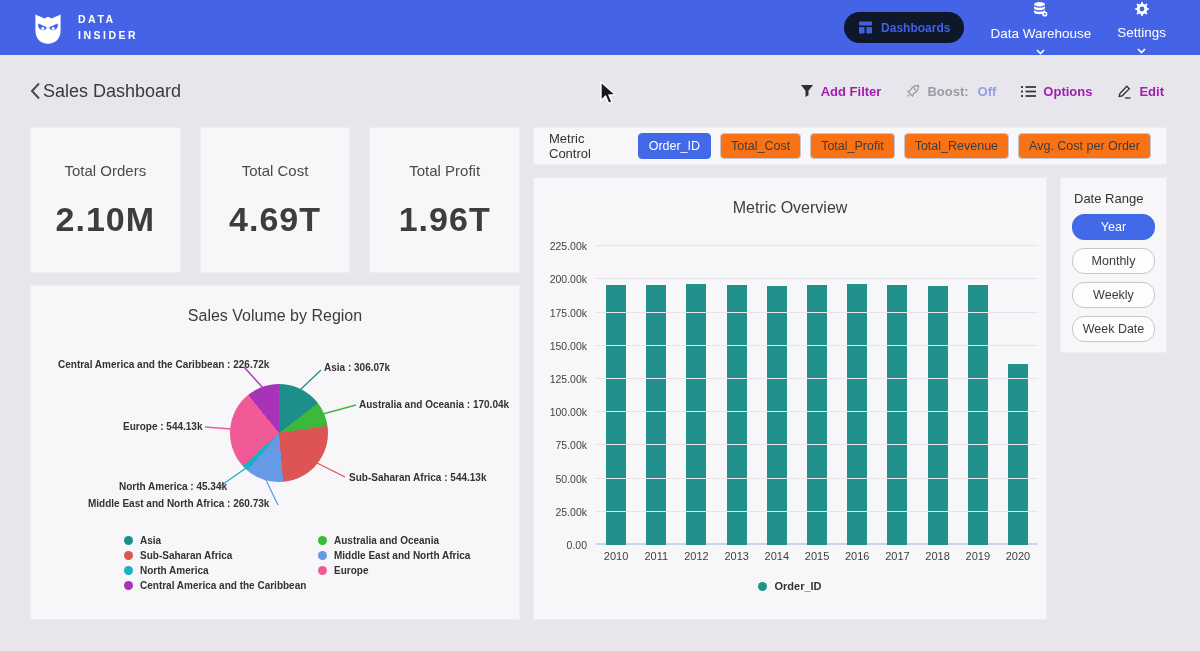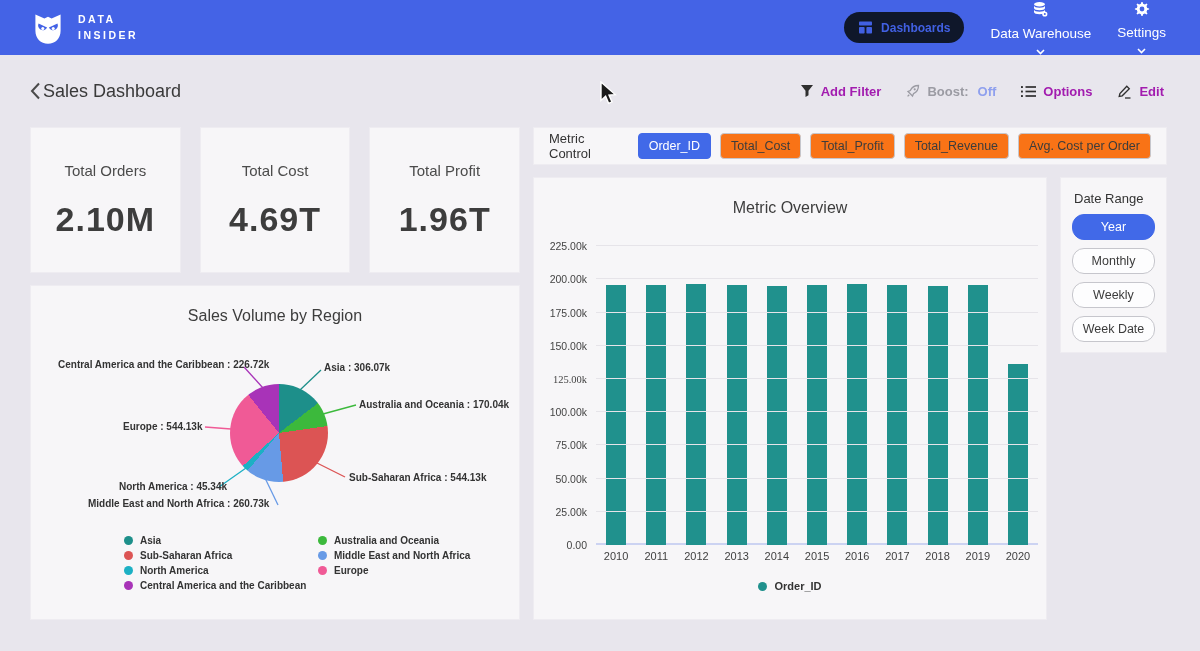--- a/index.html
+++ b/index.html
@@ -310,21 +310,21 @@
     <div class="ytick" style="bottom: 0%;">0.00</div>
         <div class="gridline" style="bottom: 10.6383%;"></div>
         <div class="ytick" style="bottom: 10.6383%;">25.00k</div>
         <div class="gridline" style="bottom: 21.2766%;"></div>
         <div class="ytick" style="bottom: 21.2766%;">50.00k</div>
         <div class="gridline" style="bottom: 31.9149%;"></div>
         <div class="ytick" style="bottom: 31.9149%;">75.00k</div>
         <div class="gridline" style="bottom: 42.5532%;"></div>
         <div class="ytick" style="bottom: 42.5532%;">100.00k</div>
         <div class="gridline" style="bottom: 53.1915%;"></div>
-        <div class="ytick" style="bottom: 53.1915%; font-family: Liberation Serif, serif;">125.00k</div>
+        <div class="ytick" style="bottom: 53.1915%;">125.00k</div>
         <div class="gridline" style="bottom: 63.8298%;"></div>
         <div class="ytick" style="bottom: 63.8298%;">150.00k</div>
         <div class="gridline" style="bottom: 74.4681%;"></div>
         <div class="ytick" style="bottom: 74.4681%;">175.00k</div>
         <div class="gridline" style="bottom: 85.1064%;"></div>
         <div class="ytick" style="bottom: 85.1064%;">200.00k</div>
         <div class="gridline" style="bottom: 95.7447%;"></div>
         <div class="ytick" style="bottom: 95.7447%;">225.00k</div>
       </div>
     <div class="xlabels" id="bar-xlabels">

